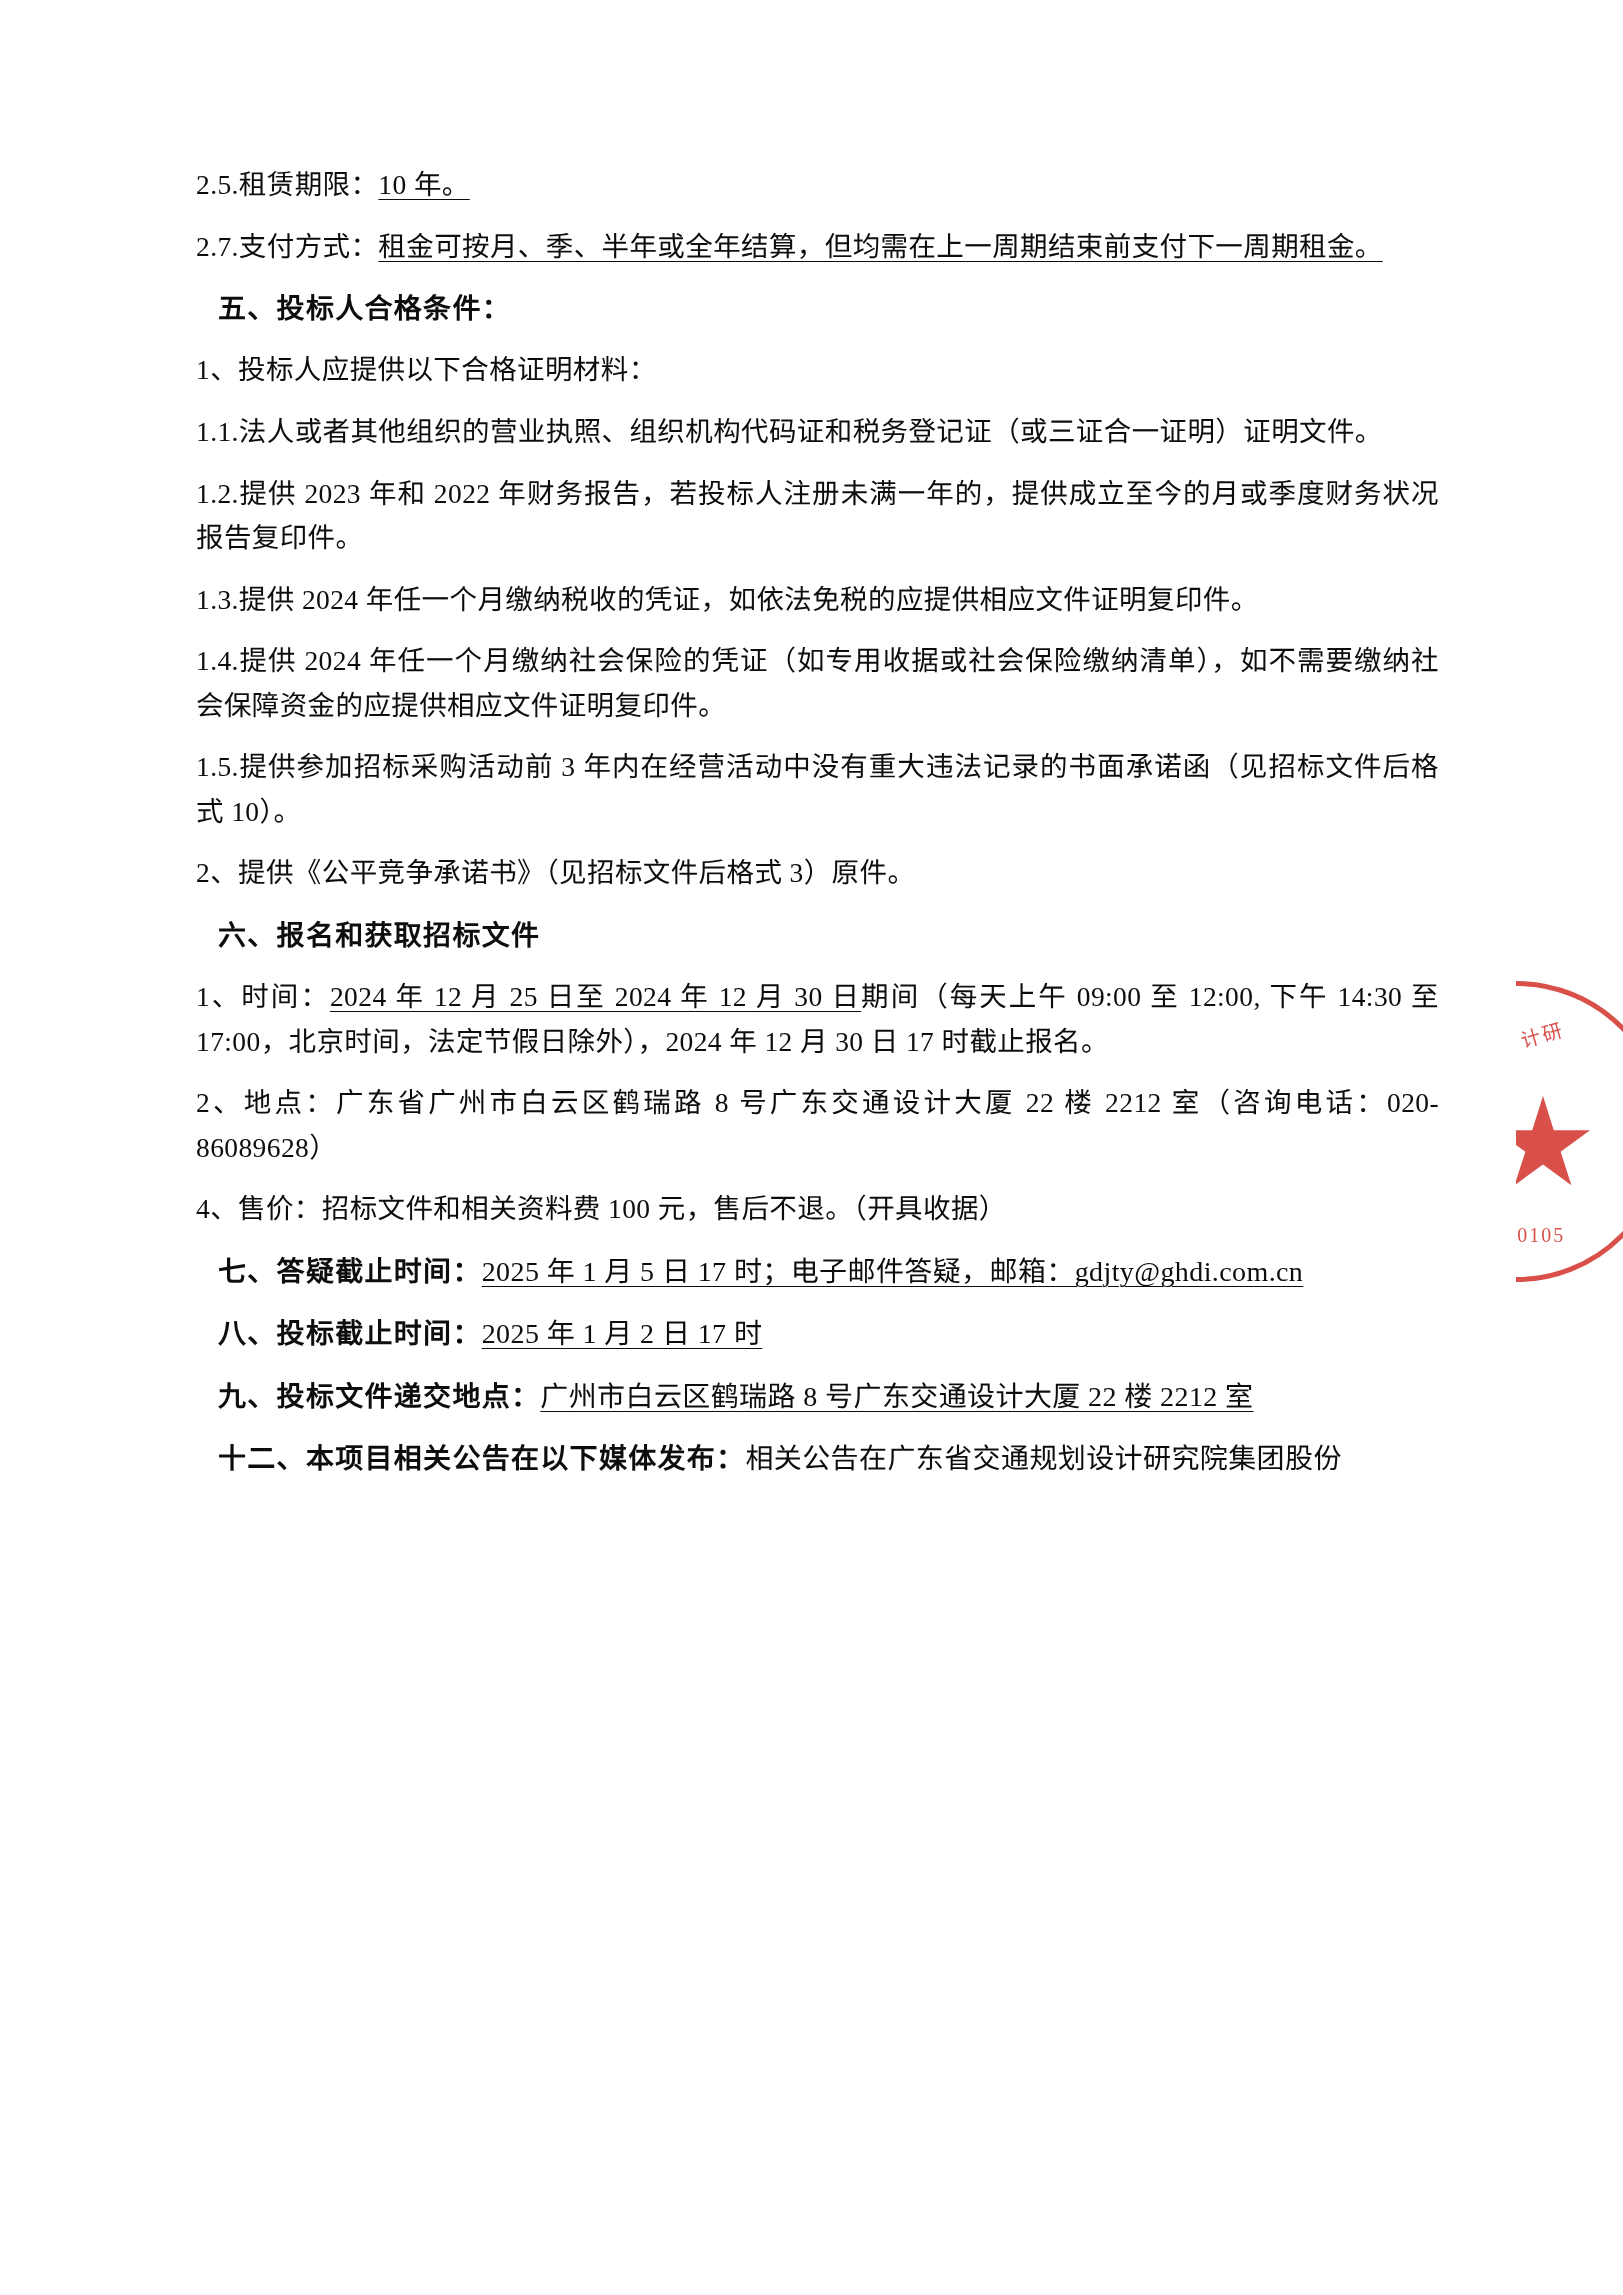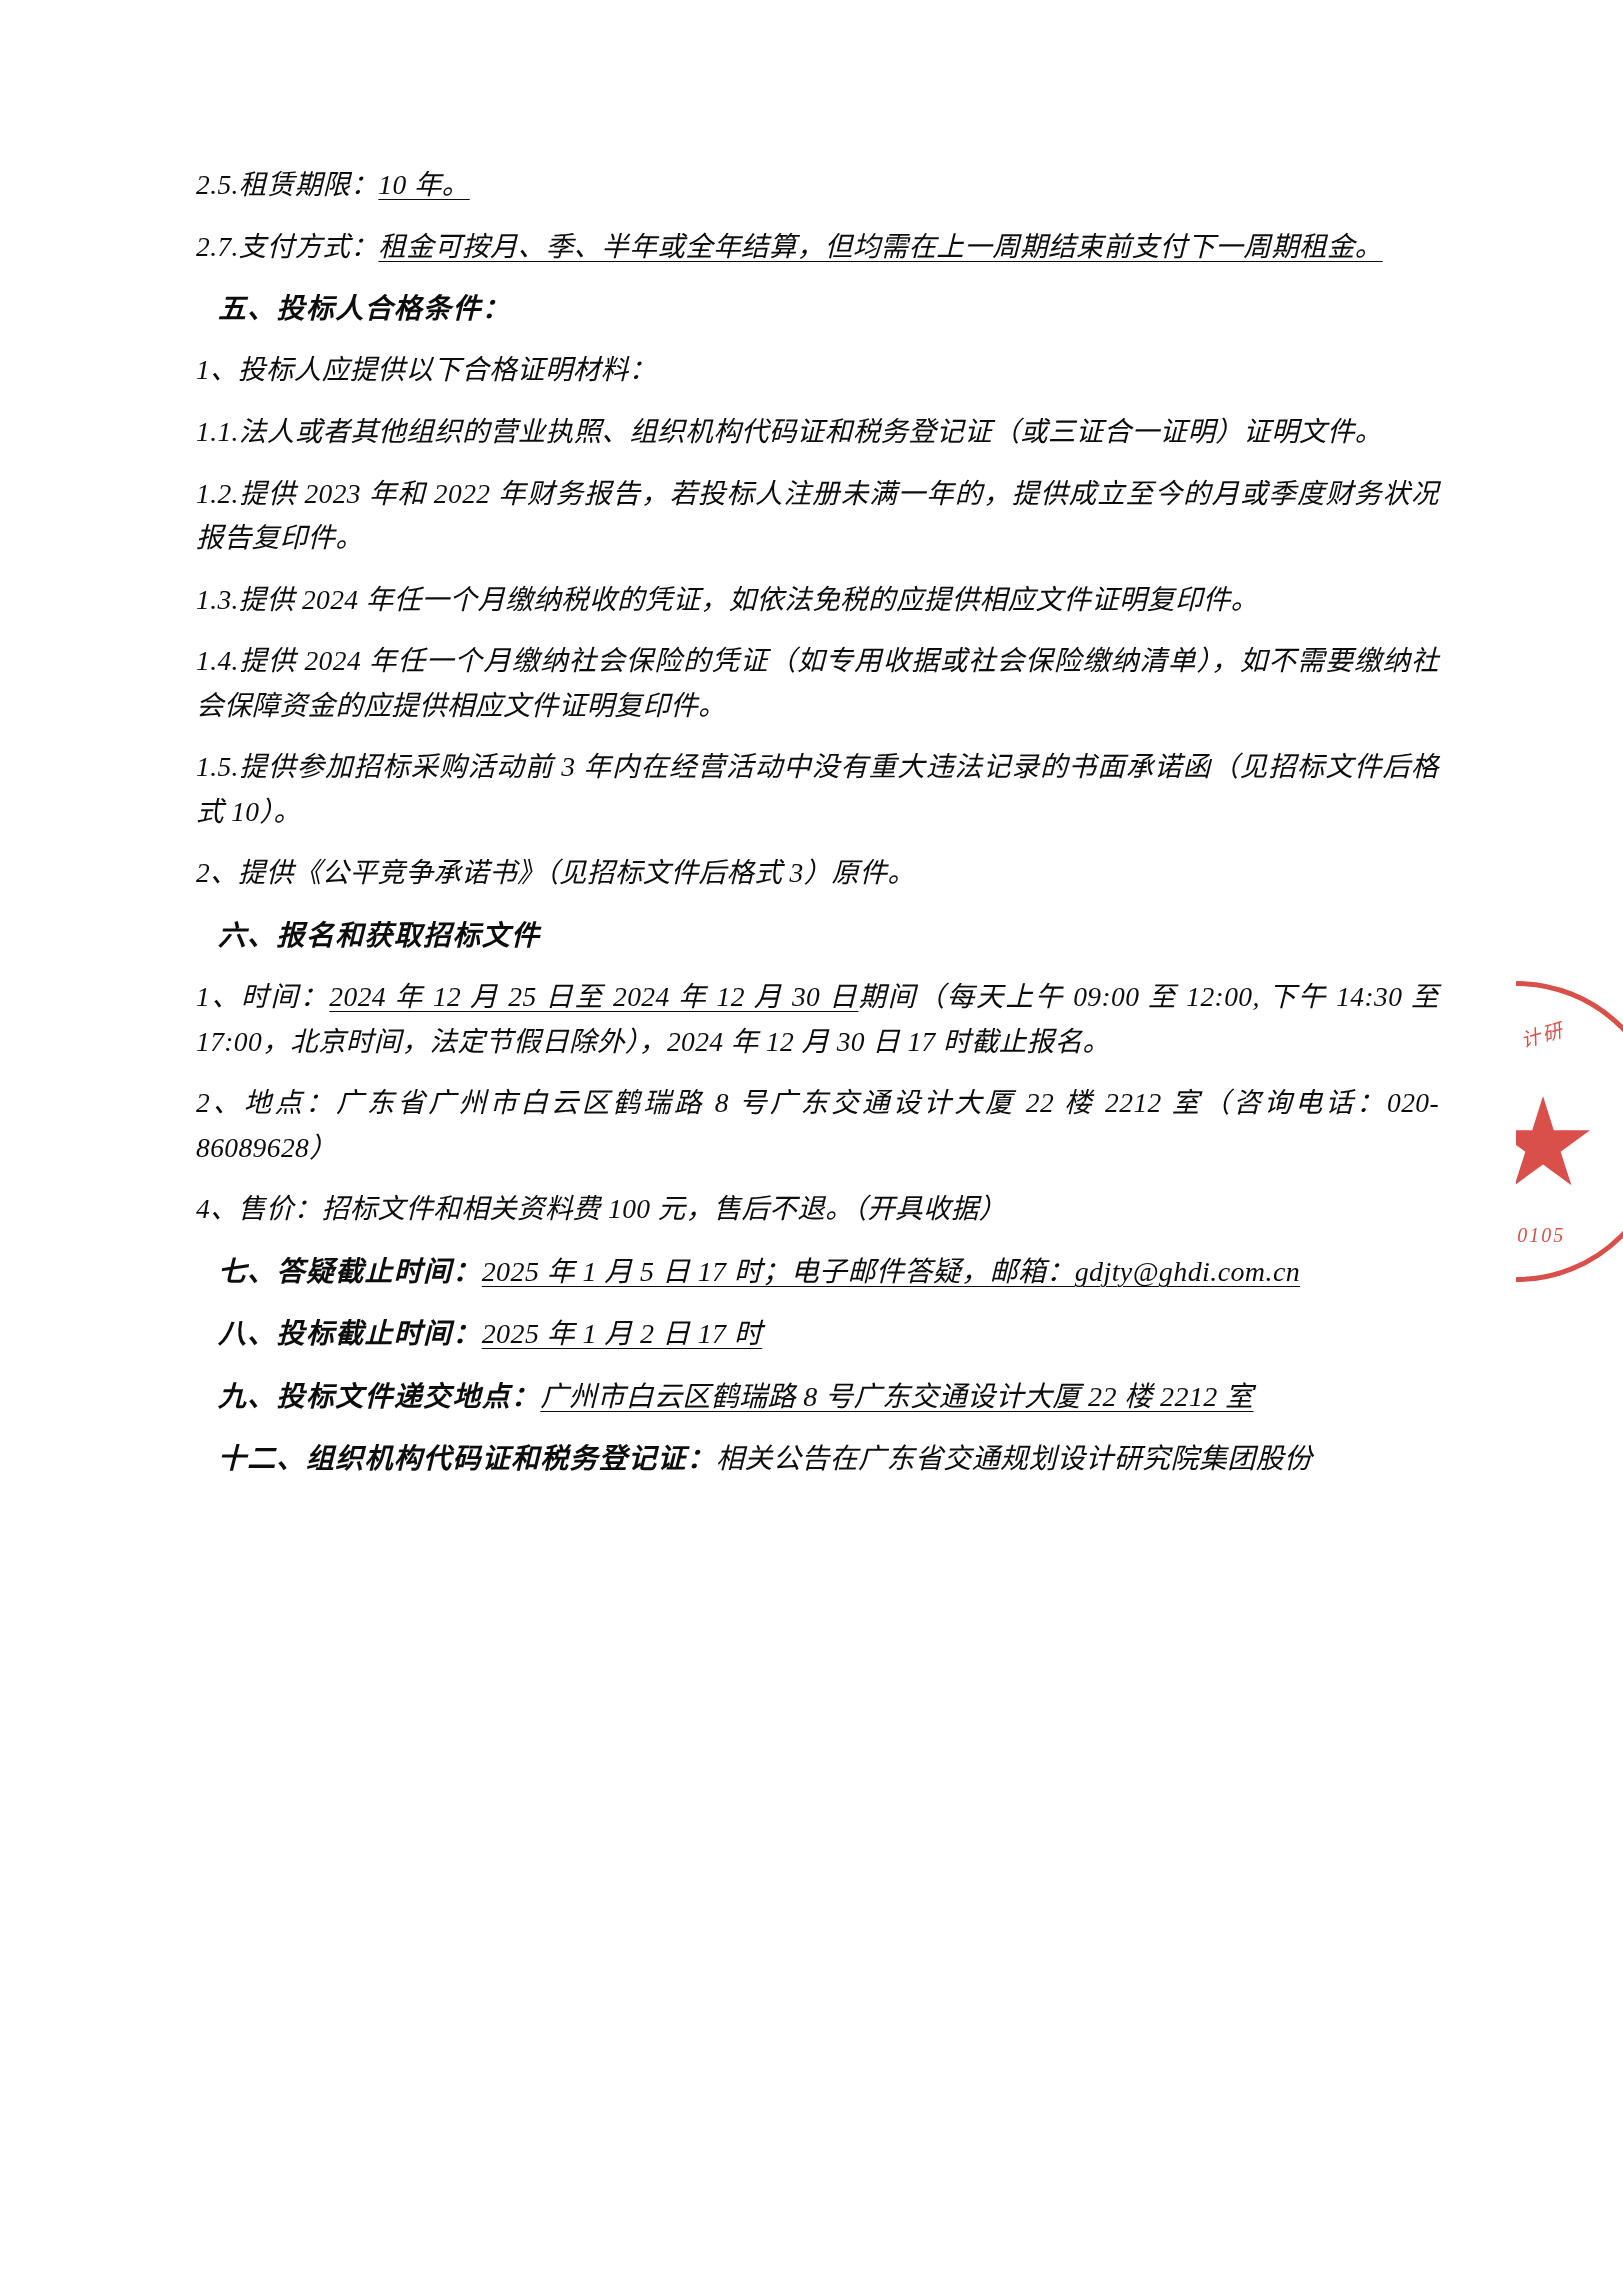--- a/index.html
+++ b/index.html
@@ -8,21 +8,20 @@
     background: #ffffff;
   }
   .page {
     position: relative;
     width: 1623px;
     height: 2250px;
     background: #ffffff;
     font-family: "Liberation Serif", "DejaVu Serif", serif;
     color: #0d0d0d;
     overflow: hidden;
-    font-style: italic;
   }
   .content {
     position: absolute;
     left: 196px;
     top: 163px;
     width: 1243px;
   }
   p {
     margin: 0 0 0 0;
     font-size: 27.5px;
@@ -169,21 +168,21 @@
       <span class="lbl">八、投标截止时间：</span><span class="u" style="font-weight:normal">2025 年 1 月 2 日 17 时</span>
     </p>
 
     <p class="blk hd">
       <span class="lbl">九、投标文件递交地点：</span><span class="u" style="font-weight:normal">广州市白云区鹤瑞路 8 号广东交通设计大厦 22 楼 2212 室</span>
     </p>
 
 
 
     <p class="blk hd">
-      <span class="lbl">十二、组织机构代码证和税务登记证：</span><span style="font-weight:normal">相关公告在广东省交通规划设计研究院集团股份</span>
+      <span class="lbl">十二、本项目相关公告在以下媒体发布：</span><span style="font-weight:normal">相关公告在广东省交通规划设计研究院集团股份</span>
     </p>
 
   </div>
 
   <div class="seal">
     <div class="ring"></div>
     <div class="star"></div>
     <div class="txt-top">计研</div>
     <div class="txt-num">0105</div>
   </div>

